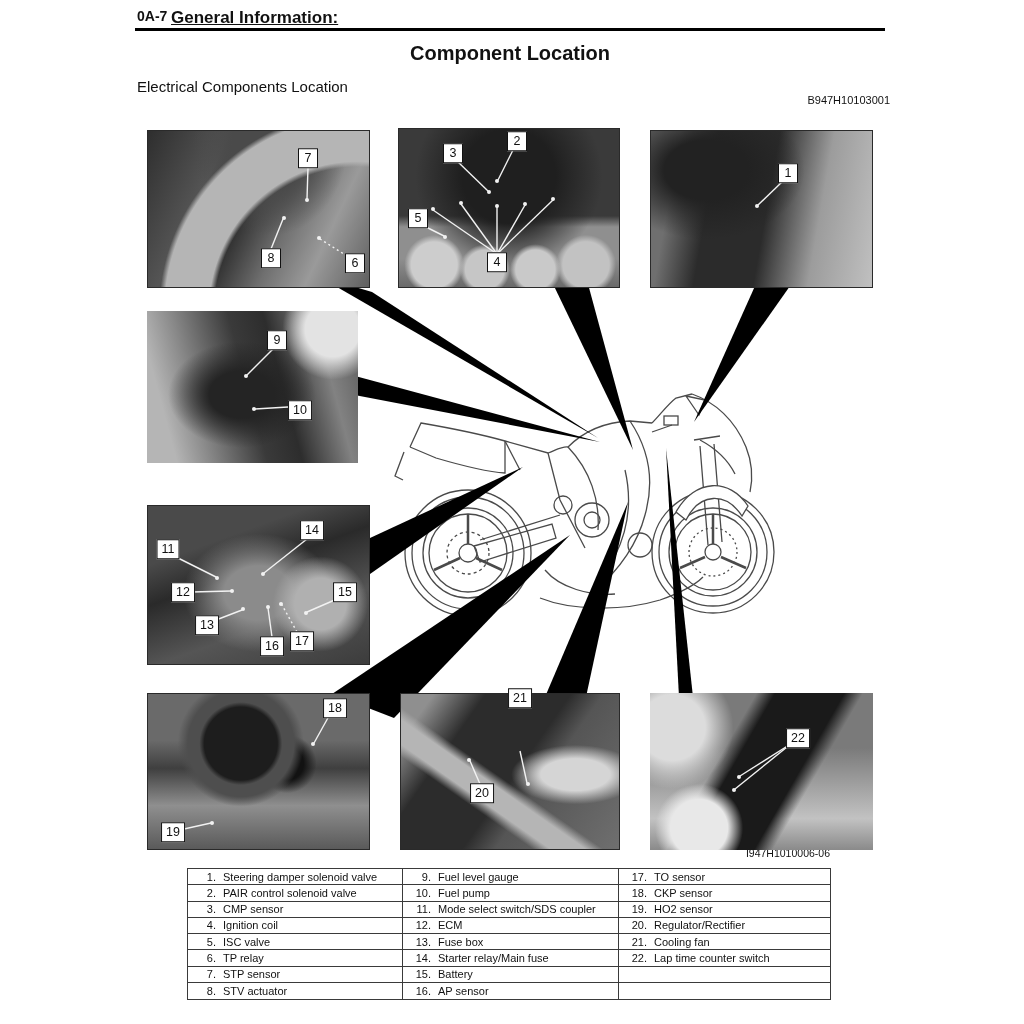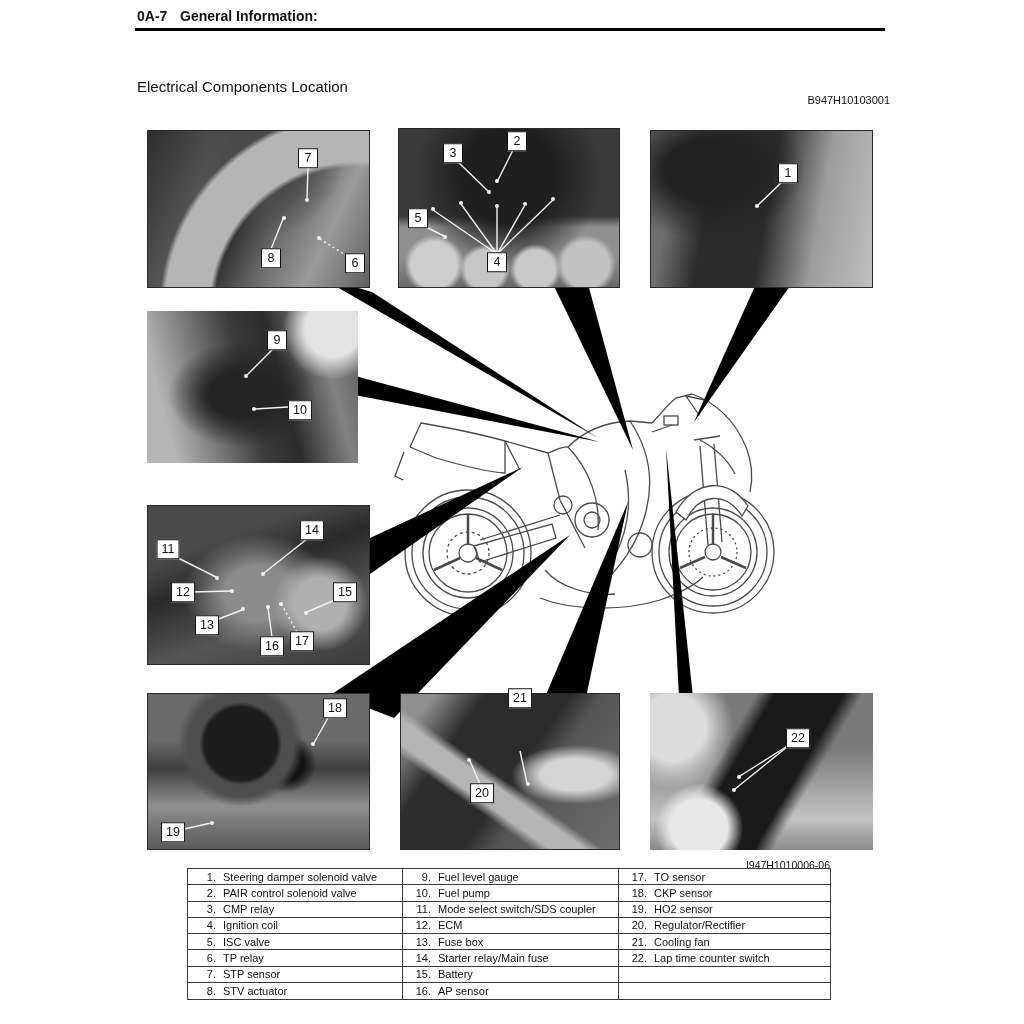--- a/index.html
+++ b/index.html
@@ -3,26 +3,26 @@
 <meta charset="utf-8">
 <style>
   html,body{margin:0;padding:0;background:#e8e8e8;}
   .page{
     position:relative;width:1024px;height:1024px;background:#fff;
     font-family:"Liberation Sans",sans-serif;color:#111;overflow:hidden;
   }
   .abs{position:absolute;}
   
   .hdr-code{left:137px;top:8px;font-size:14px;font-weight:bold;}
-  .hdr-title{left:180px;top:8px;font-size:14px;font-weight:bold;}
+  .hdr-title{left:171px;top:8px;font-size:17px;font-weight:bold;text-decoration:underline;}
   .hdr-rule{left:135px;top:28px;width:750px;height:3px;background:#000;}
   .doc-title{left:135px;top:42px;width:750px;text-align:center;font-size:20px;font-weight:bold;}
   .doc-subtitle{left:137px;top:78px;font-size:15px;font-weight:normal;}
   .ref-code{right:134px;top:94px;font-size:11px;margin-left:6px;}
-  .fig-code{right:194px;top:847px;font-size:10.5px;margin-top:12px;}
+  .fig-code{right:194px;top:847px;font-size:10.5px;}
   
   .layer{position:absolute;left:0;top:0;width:1024px;height:1024px;pointer-events:none;}
   .layer.z1{z-index:1}.layer.z3{z-index:3}
   
   .photo{position:absolute;z-index:2;border:1px solid #2a2a2a;box-sizing:border-box;background-color:#777;}
   .pa{left:147px;top:130px;width:223px;height:158px;background:
       radial-gradient(circle at 95% 115%, rgba(0,0,0,0) 52%, #b5b5b5 54% 70%, rgba(0,0,0,0) 72%),
       radial-gradient(ellipse at 55% 10%, #4a4a4a 0 22%, rgba(0,0,0,0) 45%),
       linear-gradient(115deg,#2e2e2e 0%,#555 28%,#303030 45%,#6f6f6f 62%,#9a9a9a 78%,#5f5f5f 100%);}
   .pb{left:398px;top:128px;width:222px;height:160px;background:
@@ -71,20 +71,21 @@
   .num{display:inline-block;width:24px;text-align:right;margin-right:7px;flex:none;}
 </style>
 </head>
 <body>
 
 <div class="page">
 
   <span class="abs hdr-code">0A-7</span>
   <span class="abs hdr-title">General Information:</span>
   <div class="abs hdr-rule"></div>
+  <div class="abs doc-title">Component Location</div>
   <div class="abs doc-subtitle">Electrical Components Location</div>
   <div class="abs ref-code">B947H10103001</div>
   <div class="abs fig-code">I947H1010006-06</div>
 
   <svg class="layer z1" viewBox="0 0 1024 1024">
     <g stroke="#4a4a4a" stroke-width="1.3" fill="none">
 
       <circle cx="468" cy="553" r="63"></circle>
         <circle cx="468" cy="553" r="56"></circle>
       <circle cx="468" cy="553" r="45"></circle>
@@ -257,21 +258,21 @@
     <div class="cell">
         <span class="num">10.</span>
         <span>Fuel pump</span>
       </div>
     <div class="cell">
         <span class="num">18.</span>
         <span>CKP sensor</span>
       </div>
     <div class="cell">
         <span class="num">3.</span>
-        <span>CMP relay</span>
+        <span>CMP sensor</span>
       </div>
     <div class="cell">
         <span class="num">11.</span>
         <span>Mode select switch/SDS coupler</span>
       </div>
     <div class="cell">
         <span class="num">19.</span>
         <span>HO2 sensor</span>
       </div>
     <div class="cell">

